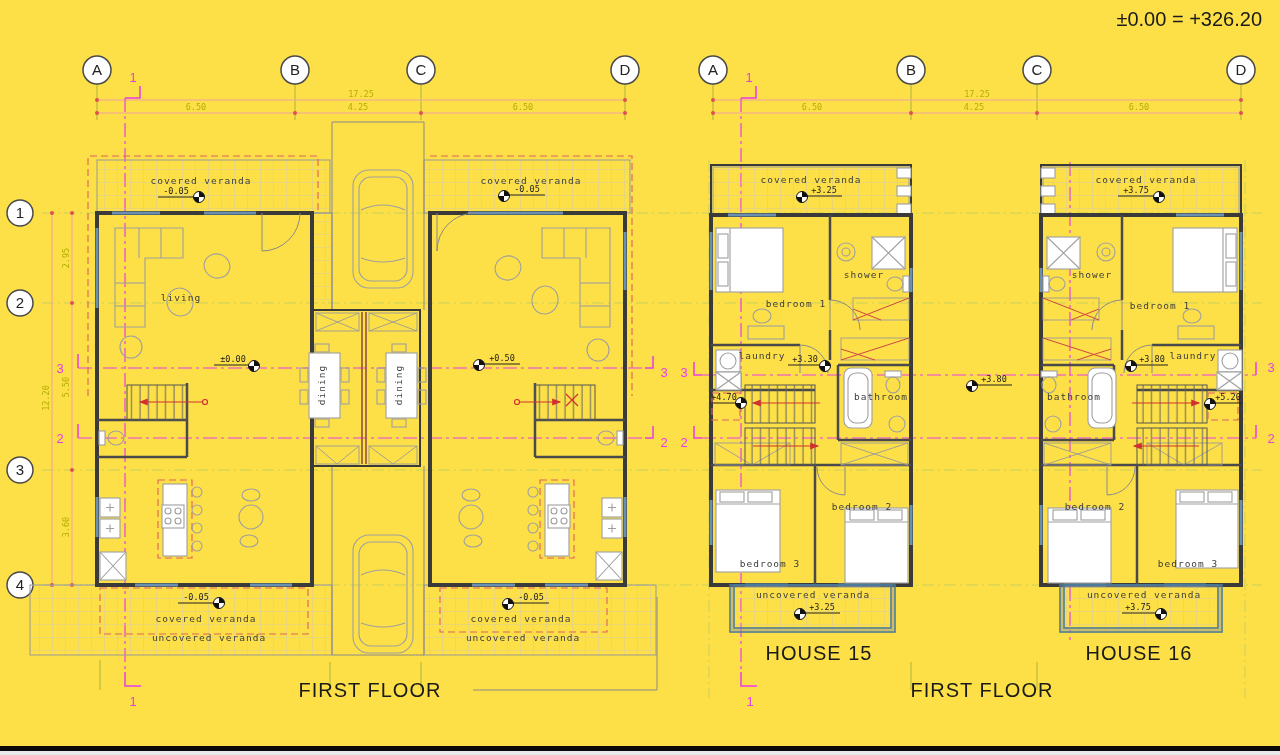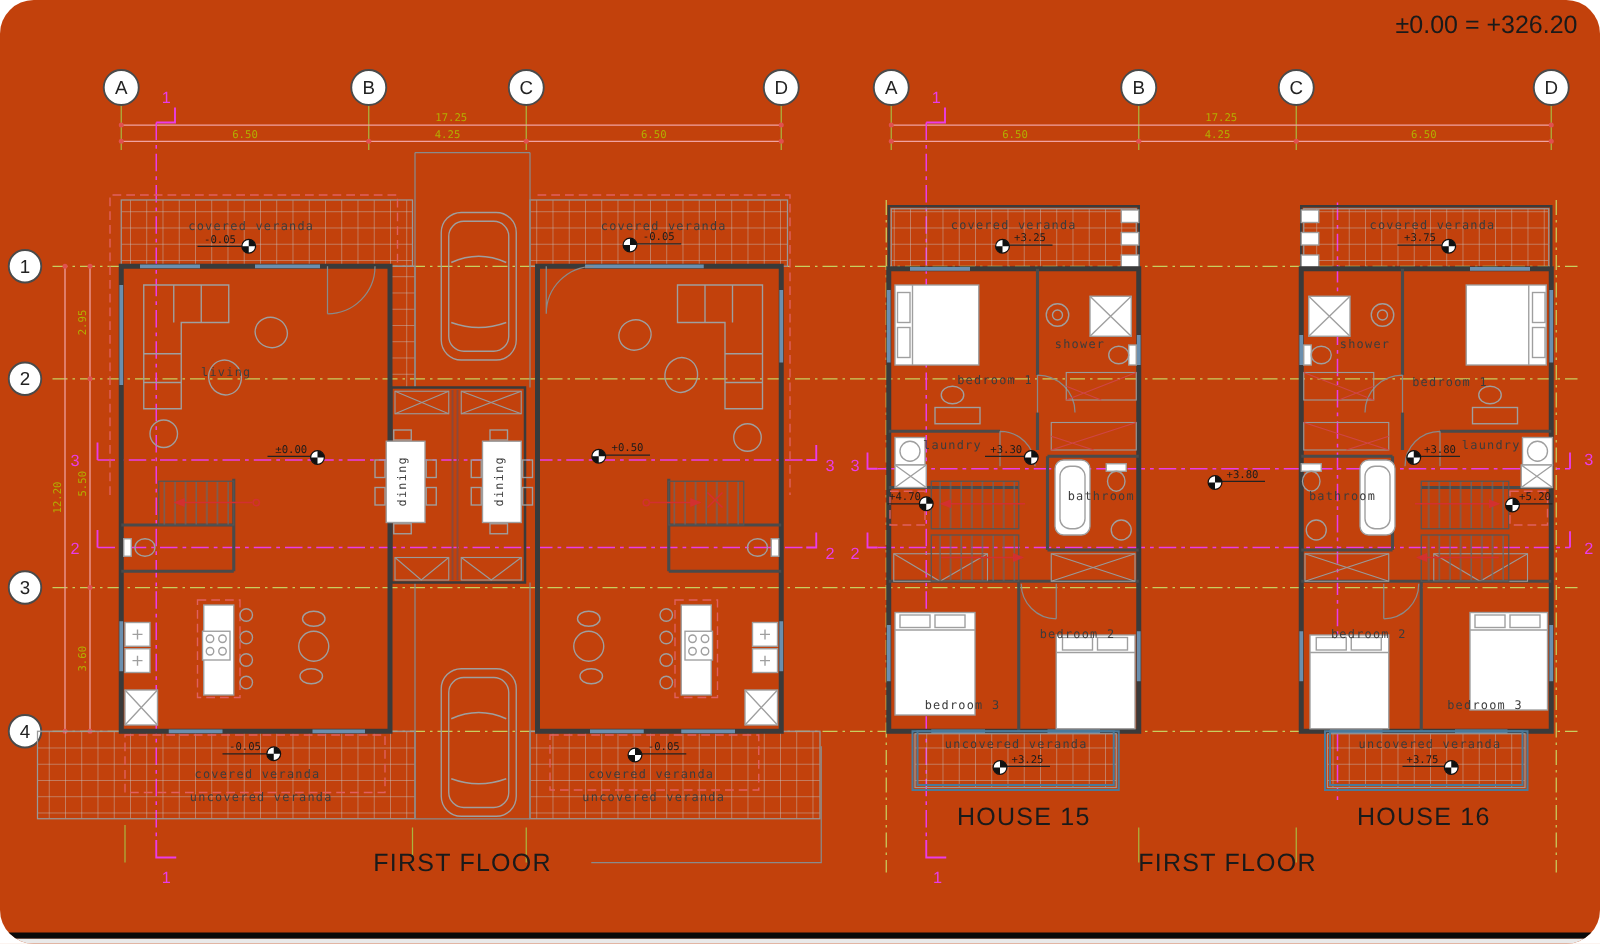--- a/index.html
+++ b/index.html
@@ -1,17 +1,17 @@
 <!DOCTYPE html>
 <html><head>
 <meta charset="utf-8">
 <style>
   html,body{margin:0;padding:0;background:#fff;}
-  #stage{position:relative;width:1280px;height:755px;background:#c2410c;overflow:hidden;
-         font-family:"Liberation Sans", sans-serif;border-radius:27px;}
+  #stage{position:relative;width:1280px;height:755px;background:#fde047;overflow:hidden;
+         font-family:"Liberation Sans", sans-serif;}
   svg{display:block}
   
   .wall{fill:none;stroke:#3a3a3a;stroke-width:4;}
   .wallthin{fill:none;stroke:#3a3a3a;stroke-width:2;}
   .part{fill:none;stroke:#4a4a4a;stroke-width:2.5;}
   .plight{fill:none;stroke:#8a8a8a;stroke-width:1;}
   .win{fill:none;stroke:#6b8fae;stroke-width:3;}
   .blueb{fill:none;stroke:#4a7a9a;stroke-width:1.6;}
   .furn{fill:none;stroke:#9f9f9f;stroke-width:1.1;}
   .furnw{fill:#fff;stroke:#9f9f9f;stroke-width:1.1;}

